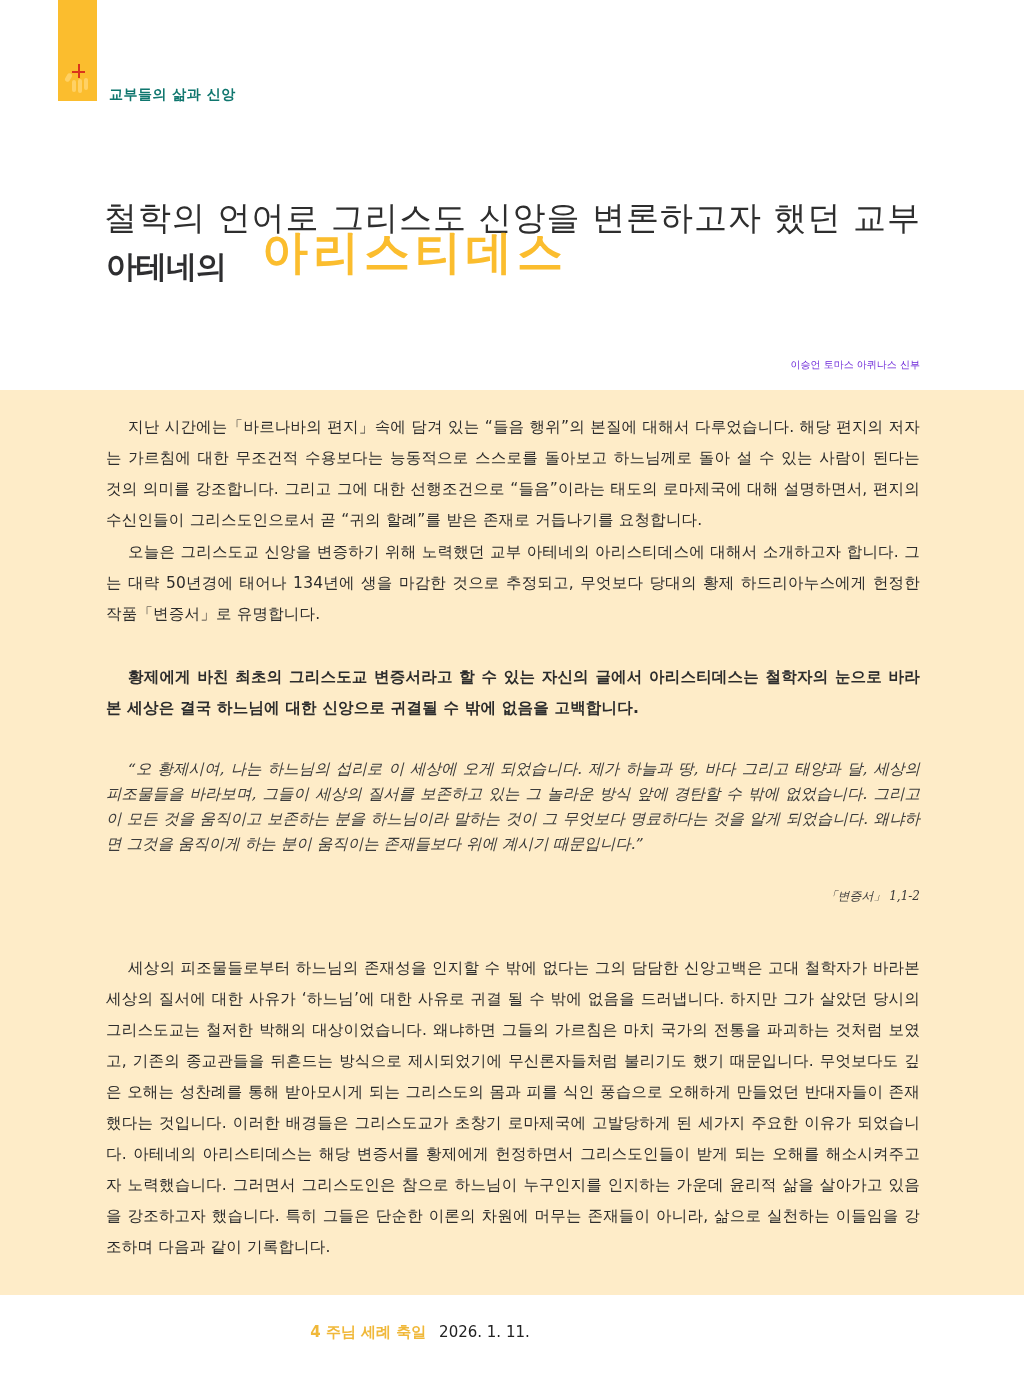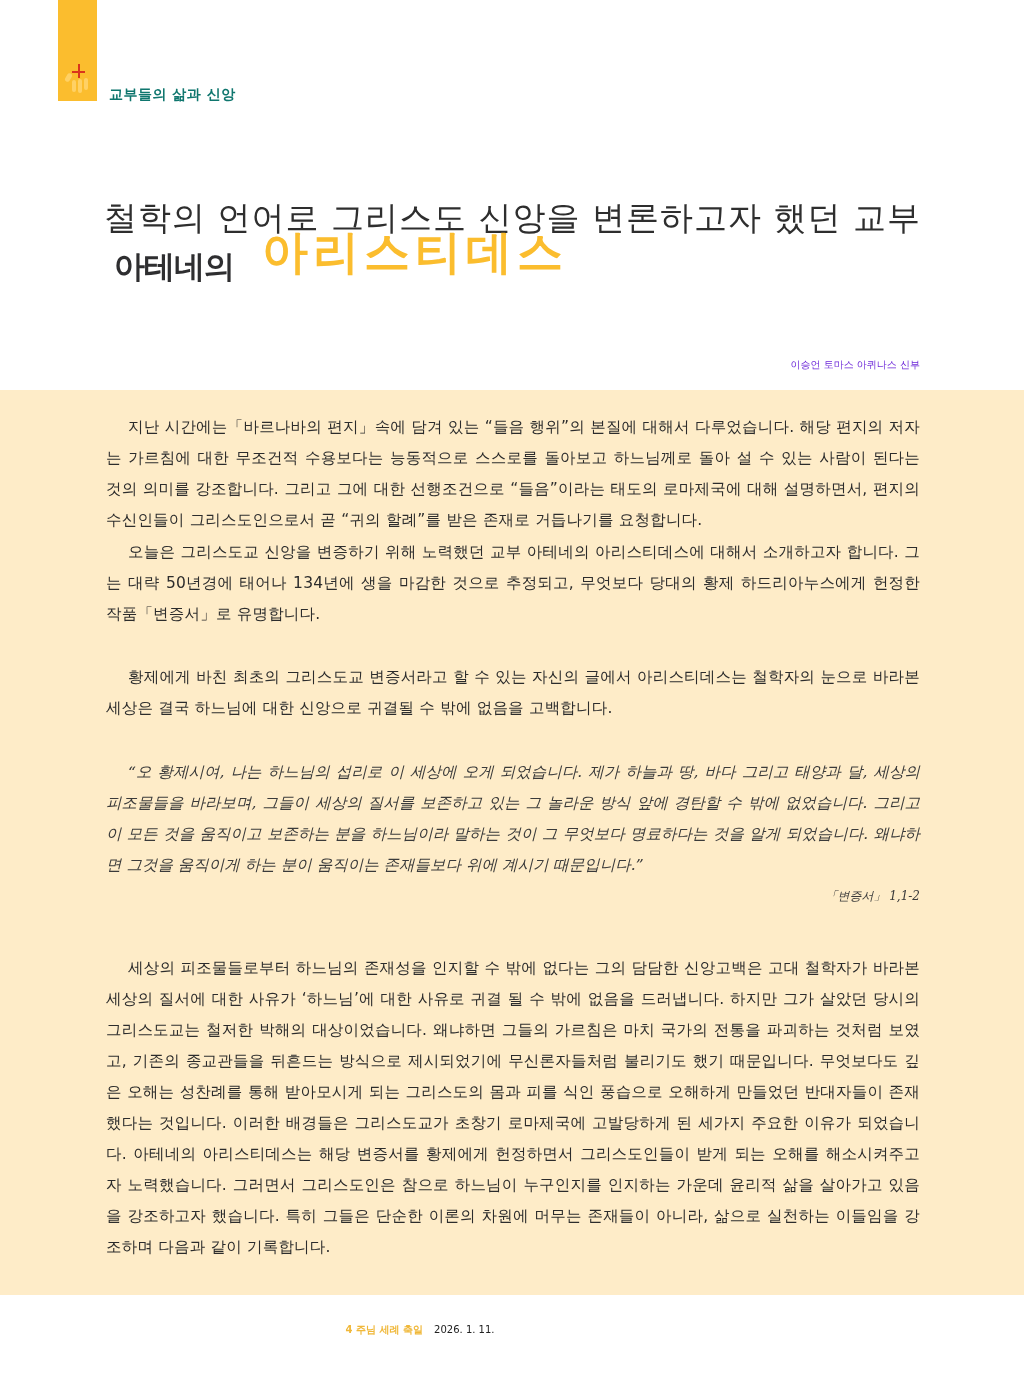--- a/index.html
+++ b/index.html
@@ -20,21 +20,21 @@
     }
 
     .subtitle {
       position: absolute; left: 104px; top: 152px;
       font-family: "DejaVu Serif", "Liberation Serif", serif;
       font-size: 33px; color: #2e2e2e; letter-spacing: 1px; font-weight: normal; margin-top: 44px;
     }
 
     .title-prefix {
       position: absolute; left: 106px; top: 246px;
-      font-size: 31px; font-weight: bold; color: #2e2e30; letter-spacing: -1px; margin-left: 8px;
+      font-size: 31px; font-weight: bold; color: #2e2e30; letter-spacing: -1px;
     }
     .title-main {
       position: absolute; left: 262px; top: 222px;
       font-size: 46px; font-weight: bold; color: #fbbd2e; letter-spacing: 5px;
     }
 
     .author {
       position: absolute; right: 104px; top: 358px;
       font-size: 10px; color: #6d28d9;
     }
@@ -46,32 +46,32 @@
 
     .para {
       position: absolute; left: 106px; width: 814px;
       font-size: 15.5px; line-height: 31px; color: #2c2c2c;
       text-align: justify; text-indent: 22px; letter-spacing: 0.2px;
       font-family: "DejaVu Sans", sans-serif;
     }
     .quote {
       position: absolute; left: 106px; width: 814px;
       font-family: "DejaVu Serif", "Liberation Serif", serif;
-      font-style: italic; font-size: 15.5px; line-height: 31px; color: #3a3a3a;
+      font-style: italic; font-size: 15.5px; line-height: 25px; color: #3a3a3a;
       text-align: justify; text-indent: 22px;
     }
     .citation {
       position: absolute; right: 104px; top: 888px;
       font-family: "DejaVu Serif", "Liberation Serif", serif;
       font-style: italic; font-size: 12px; color: #3a3a3a;
     }
 
     .footer {
       position: absolute; top: 1323px; left: 0; width: 840px;
-      text-align: center; font-size: 10px;
+      text-align: center; font-size: 15px;
     }
     .footer .issue { color: #f0b83a; font-weight: bold; margin-right: 8px; }
     .footer .date { color: #222; }
   </style>
 </head>
 <body>
 
 <div class="tab-marker">
   <span>
     <span class="cross-v"></span>
@@ -88,21 +88,21 @@
 <h2 class="subtitle">철학의 언어로 그리스도 신앙을 변론하고자 했던 교부</h2>
 <div class="title-prefix">아테네의</div>
 <h1 class="title-main">아리스티데스</h1>
 
 <div class="author">이승언 토마스 아퀴나스 신부</div>
 
 <div class="content-box"></div>
 
 <p class="para" style="top:412px;">지난 시간에는「바르나바의 편지」속에 담겨 있는 “들음 행위”의 본질에 대해서 다루었습니다. 해당 편지의 저자는 가르침에 대한 무조건적 수용보다는 능동적으로 스스로를 돌아보고 하느님께로 돌아 설 수 있는 사람이 된다는 것의 의미를 강조합니다. 그리고 그에 대한 선행조건으로 “들음”이라는 태도의 로마제국에 대해 설명하면서, 편지의 수신인들이 그리스도인으로서 곧 “귀의 할례”를 받은 존재로 거듭나기를 요청합니다.</p>
 <p class="para" style="top:537px;">오늘은 그리스도교 신앙을 변증하기 위해 노력했던 교부 아테네의 아리스티데스에 대해서 소개하고자 합니다. 그는 대략 50년경에 태어나 134년에 생을 마감한 것으로 추정되고, 무엇보다 당대의 황제 하드리아누스에게 헌정한 작품「변증서」로 유명합니다.</p>
-<p class="para" style="top:662px;">황제에게 바친 최초의 그리스도교 변증서라고 할 수 있는 자신의 글에서 아리스티데스는 철학자의 눈으로 바라본 세상은 결국 하느님에 대한 신앙으로 귀결될 수 밖에 없음을 고백합니다.</p>
+<p class="para" style="top:662px;font-weight:bold;">황제에게 바친 최초의 그리스도교 변증서라고 할 수 있는 자신의 글에서 아리스티데스는 철학자의 눈으로 바라본 세상은 결국 하느님에 대한 신앙으로 귀결될 수 밖에 없음을 고백합니다.</p>
 
 <blockquote class="quote" style="top:757px;">“오 황제시여, 나는 하느님의 섭리로 이 세상에 오게 되었습니다. 제가 하늘과 땅, 바다 그리고 태양과 달, 세상의 피조물들을 바라보며, 그들이 세상의 질서를 보존하고 있는 그 놀라운 방식 앞에 경탄할 수 밖에 없었습니다. 그리고 이 모든 것을 움직이고 보존하는 분을 하느님이라 말하는 것이 그 무엇보다 명료하다는 것을 알게 되었습니다. 왜냐하면 그것을 움직이게 하는 분이 움직이는 존재들보다 위에 계시기 때문입니다.”</blockquote>
 <div class="citation">「변증서」 1,1-2</div>
 
 <p class="para" style="top:953px;">세상의 피조물들로부터 하느님의 존재성을 인지할 수 밖에 없다는 그의 담담한 신앙고백은 고대 철학자가 바라본 세상의 질서에 대한 사유가 ‘하느님’에 대한 사유로 귀결 될 수 밖에 없음을 드러냅니다. 하지만 그가 살았던 당시의 그리스도교는 철저한 박해의 대상이었습니다. 왜냐하면 그들의 가르침은 마치 국가의 전통을 파괴하는 것처럼 보였고, 기존의 종교관들을 뒤흔드는 방식으로 제시되었기에 무신론자들처럼 불리기도 했기 때문입니다. 무엇보다도 깊은 오해는 성찬례를 통해 받아모시게 되는 그리스도의 몸과 피를 식인 풍습으로 오해하게 만들었던 반대자들이 존재했다는 것입니다. 이러한 배경들은 그리스도교가 초창기 로마제국에 고발당하게 된 세가지 주요한 이유가 되었습니다. 아테네의 아리스티데스는 해당 변증서를 황제에게 헌정하면서 그리스도인들이 받게 되는 오해를 해소시켜주고자 노력했습니다. 그러면서 그리스도인은 참으로 하느님이 누구인지를 인지하는 가운데 윤리적 삶을 살아가고 있음을 강조하고자 했습니다. 특히 그들은 단순한 이론의 차원에 머무는 존재들이 아니라, 삶으로 실천하는 이들임을 강조하며 다음과 같이 기록합니다.</p>
 
 <div class="footer">
   <span class="issue">4 주님 세례 축일</span>
   <span class="date">2026. 1. 11.</span>
 </div>

